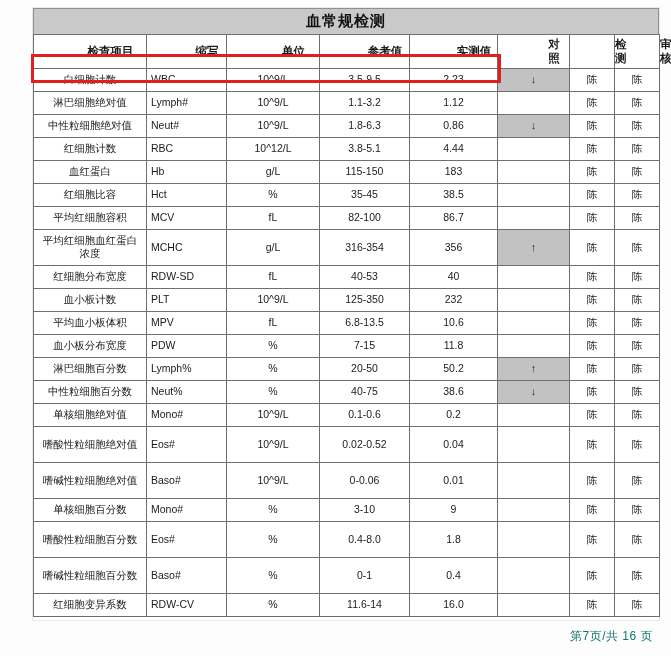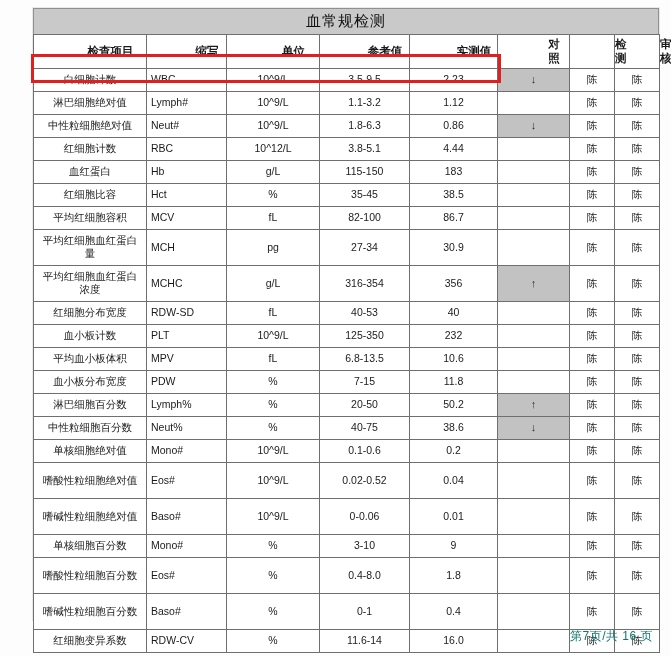--- a/index.html
+++ b/index.html
@@ -42,21 +42,21 @@
     background: #c9c9c9;
     border: 1px solid #8f8f8f;
     border-bottom: none;
     display: flex;
     align-items: center;
     justify-content: center;
     box-sizing: border-box;
   }
   .title-band .title-text {
     font-size: 15px;
-    font-weight: normal;
+    font-weight: bold;
     letter-spacing: 1px;
     color: #111;
   }
 
   
   table.lab {
     border-collapse: collapse;
     width: 626px;
     table-layout: fixed;
     background: #ffffff;
@@ -231,30 +231,20 @@
             <td class="item">平均红细胞容积</td>
             <td class="abbr">MCV</td>
             <td class="unit">fL</td>
             <td class="ref">82-100</td>
             <td class="val">86.7</td>
             <td class="cmp"></td>
             <td class="test">陈</td>
             <td class="audit">陈</td>
           </tr>
           <tr class="row-2line">
-            <td class="item">平均红细胞血红蛋白量</td>
-            <td class="abbr">MCH</td>
-            <td class="unit">pg</td>
-            <td class="ref">27-34</td>
-            <td class="val">30.9</td>
-            <td class="cmp"></td>
-            <td class="test">陈</td>
-            <td class="audit">陈</td>
-          </tr>
-          <tr class="row-2line">
             <td class="item">平均红细胞血红蛋白浓度</td>
             <td class="abbr">MCHC</td>
             <td class="unit">g/L</td>
             <td class="ref">316-354</td>
             <td class="val">356</td>
             <td class="cmp shaded"><span class="arrow">↑</span></td>
             <td class="test">陈</td>
             <td class="audit">陈</td>
           </tr>
           <tr class="row-1line">

